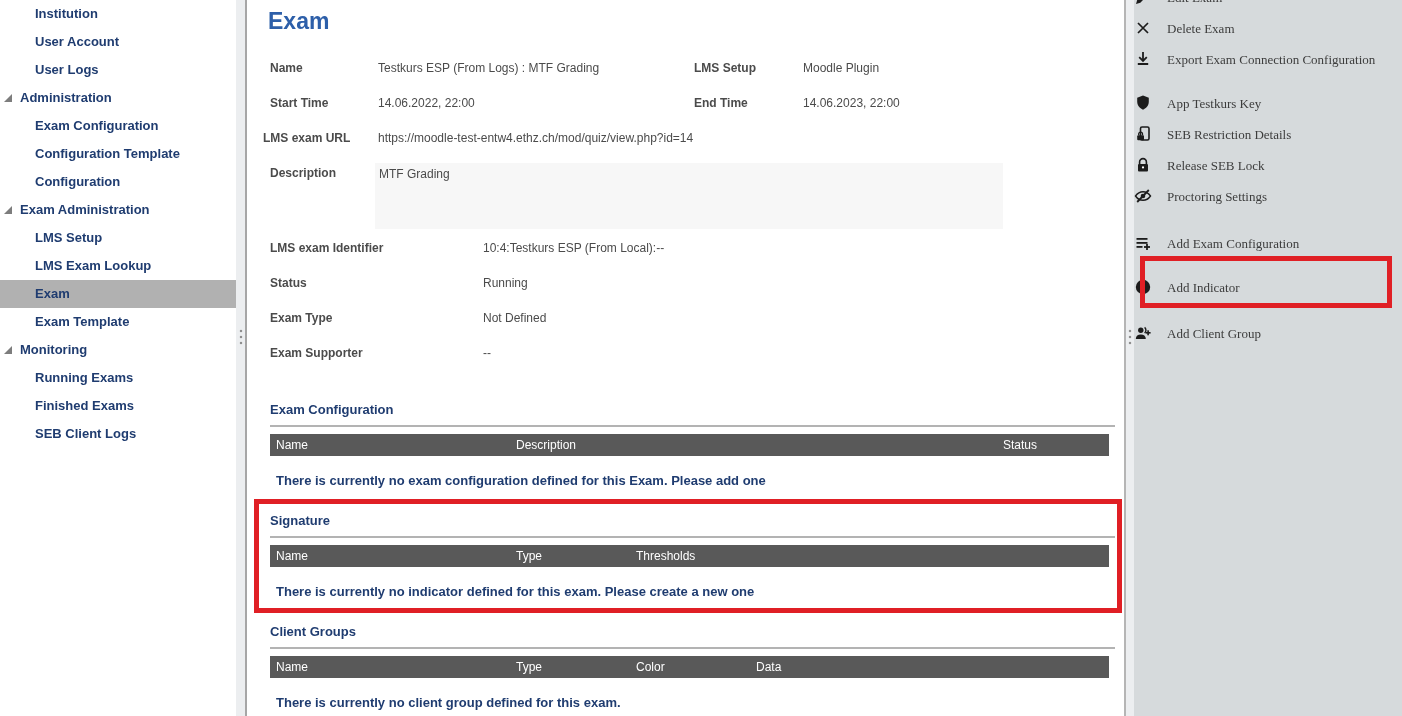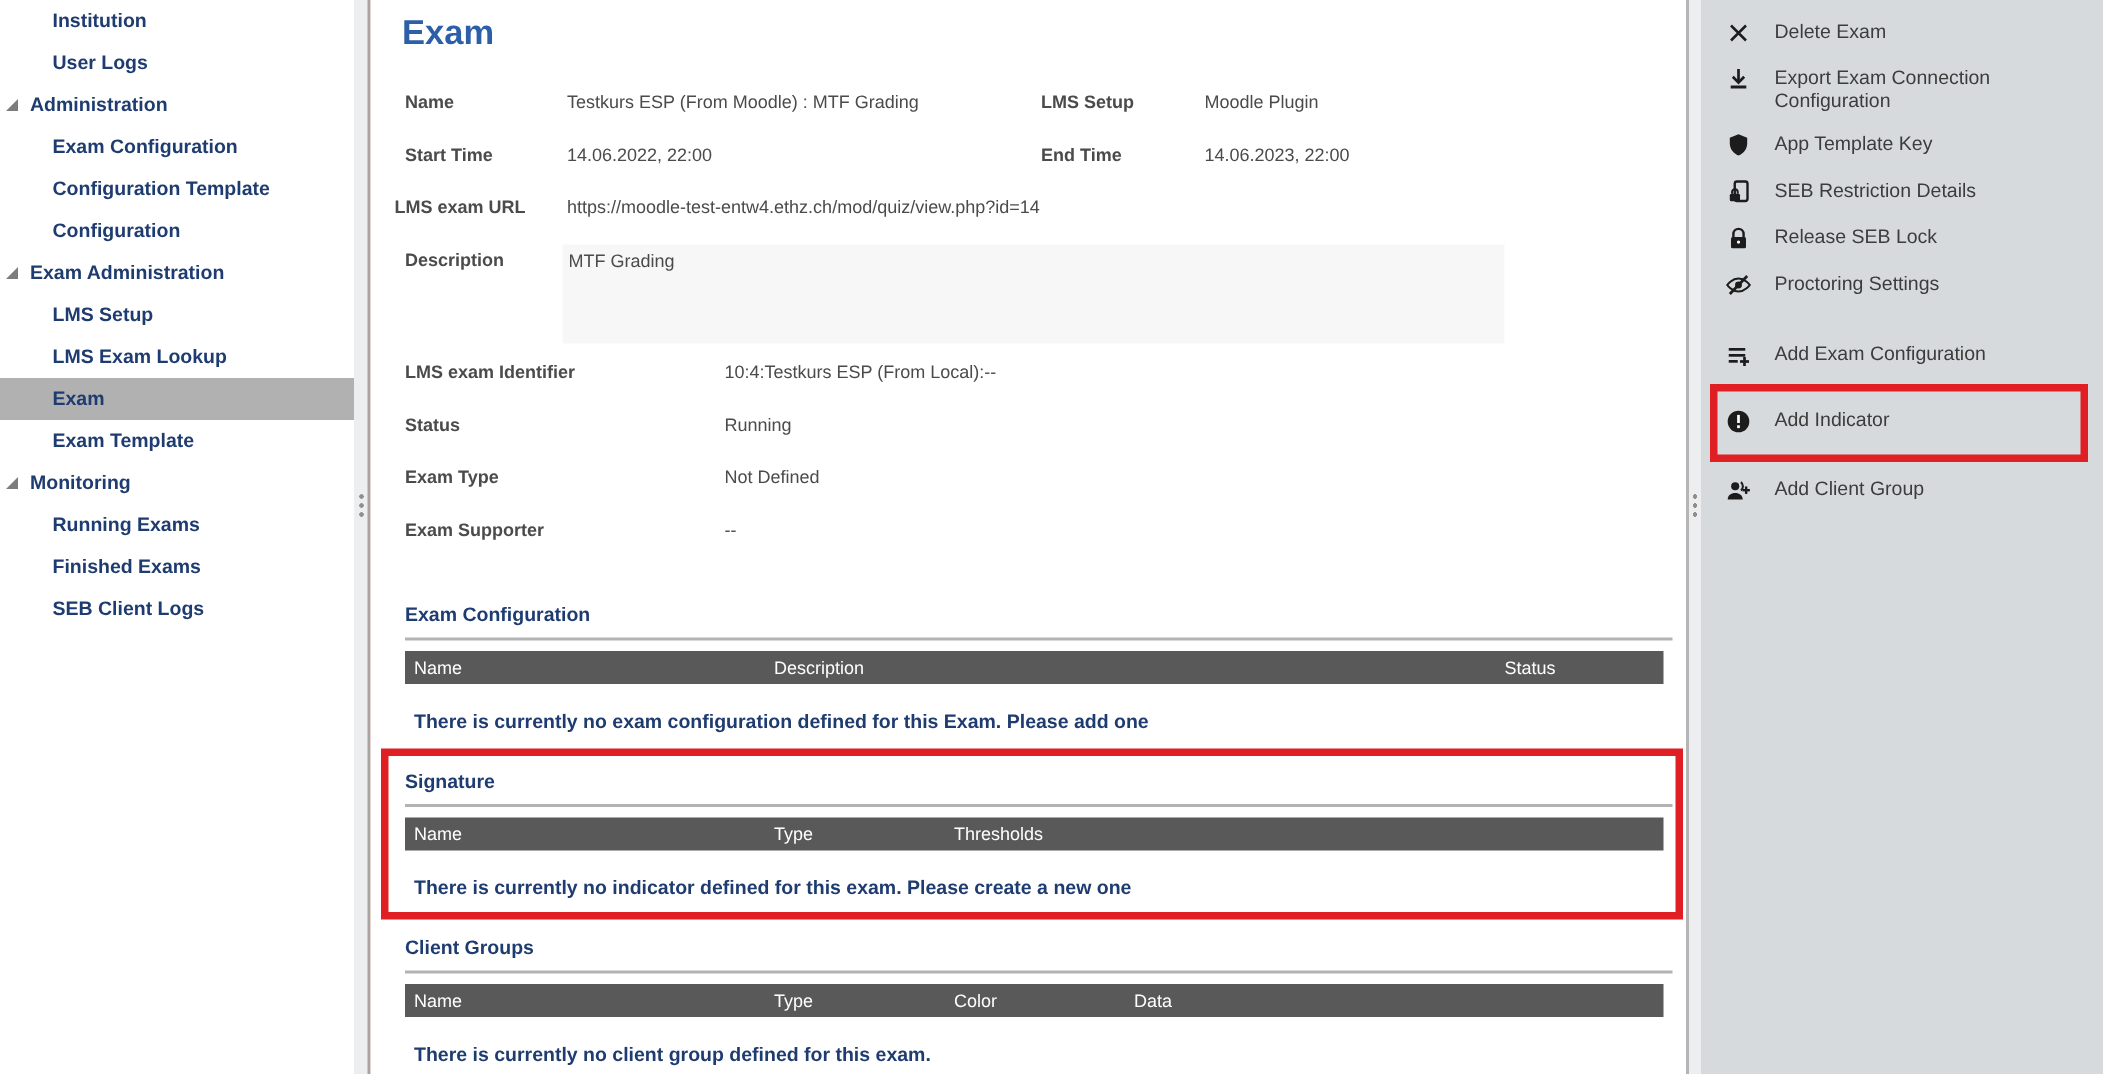--- a/index.html
+++ b/index.html
@@ -49,40 +49,41 @@
   .thead {
     position:absolute; left:23px; width:839px; height:22px; background:#595959;
     color:#fff; font-size:12px; line-height:22px;
   }
   .thcell { position:absolute; top:0; white-space:nowrap; cursor:pointer; }
   .empty-msg { position:absolute; font-size:13px; font-weight:bold; color:#1f3c70; white-space:nowrap; }
 
   
   .action-pane { position:absolute; left:1134px; top:0; width:268px; height:716px; background:#d6dadc; }
   .action-item {
-    position:absolute; left:0; width:100%; height:24px; padding-left:16px;
-    display:flex; align-items:flex-start; cursor:pointer; color:#3c3c3c; font-size:13px;
+    position:absolute; left:0; width:100%; height:24px; 
+    display:flex; align-items:flex-end; cursor:pointer; color:#3c3c3c; font-size:13px;font-family:Liberation Serif, serif;
   }
   .action-item .ico { width:20px; height:18px; margin-right:13px; flex:0 0 20px; }
   .action-item svg { display:block; }
 
   
   .annotation-box {
     position:absolute; border:5px solid #e01f25; pointer-events:none; z-index:50;
   }
   .box-indicators { left:254px; top:499px; width:868px; height:114px; }
   .box-add-indicator { left:1140px; top:256px; width:252px; height:52px; }
 </style>
 </head>
 <body>
 
 <div class="app">
 
   <nav class="left-nav">
     <div class="nav-item indent"><span>Institution</span></div>
+    <div class="nav-item indent"><span>User Account</span></div>
     <div class="nav-item indent"><span>User Logs</span></div>
     <div class="nav-item parent"><span class="tri"></span><span>Administration</span></div>
     <div class="nav-item indent"><span>Exam Configuration</span></div>
     <div class="nav-item indent"><span>Configuration Template</span></div>
     <div class="nav-item indent"><span>Configuration</span></div>
     <div class="nav-item parent"><span class="tri"></span><span>Exam Administration</span></div>
     <div class="nav-item indent"><span>LMS Setup</span></div>
     <div class="nav-item indent"><span>LMS Exam Lookup</span></div>
     <div class="nav-item indent selected"><span>Exam</span></div>
     <div class="nav-item indent"><span>Exam Template</span></div>
@@ -96,21 +97,21 @@
       <div class="dots"></div>
     </div>
   <div class="sash sash-right">
       <div class="dots"></div>
     </div>
 
   <main class="content">
     <h1 class="page-title">Exam</h1>
 
     <span class="flabel" style="left:23px;top:61px">Name</span>
-    <span class="fvalue" style="left:131px;top:61px">Testkurs ESP (From Moodle) : MTF Grading</span>
+    <span class="fvalue" style="left:131px;top:61px">Testkurs ESP (From Logs) : MTF Grading</span>
     <span class="flabel" style="left:447px;top:61px">LMS Setup</span>
     <span class="fvalue" style="left:556px;top:61px">Moodle Plugin</span>
 
     <span class="flabel" style="left:23px;top:96px">Start Time</span>
     <span class="fvalue" style="left:131px;top:96px">14.06.2022, 22:00</span>
     <span class="flabel" style="left:447px;top:96px">End Time</span>
     <span class="fvalue" style="left:556px;top:96px">14.06.2023, 22:00</span>
 
     <span class="flabel" style="left:16px;top:131px">LMS exam URL</span>
     <span class="fvalue" style="left:131px;top:131px">https://moodle-test-entw4.ethz.ch/mod/quiz/view.php?id=14</span>
@@ -189,21 +190,21 @@
       </span>
       <span>Export Exam Connection Configuration</span>
     </div>
 
     <div class="action-item" style="top:88px">
       <span class="ico">
         <svg width="18" height="18" viewBox="0 0 18 18">
             <path d="M9 1.5l5.8 2.3v3.7c0 3.9-2.4 6.8-5.8 8.2-3.4-1.4-5.8-4.3-5.8-8.2V3.8L9 1.5z" fill="#1c1c1c"></path>
           </svg>
       </span>
-      <span>App Template Key</span>
+      <span>App Testkurs Key</span>
     </div>
 
     <div class="action-item" style="top:119px">
       <span class="ico">
         <svg width="18" height="18" viewBox="0 0 18 18">
             <rect x="6.5" y="2" width="8.5" height="13" rx="1.5" stroke="#1c1c1c" stroke-width="1.6" fill="none"></rect>
             <path d="M4.7 10.2V9a1.9 1.9 0 013.8 0v1.2" stroke="#1c1c1c" stroke-width="1.3" fill="none"></path>
             <rect x="3.2" y="10.2" width="6.8" height="5" rx="1" fill="#1c1c1c"></rect>
           </svg>
       </span>

